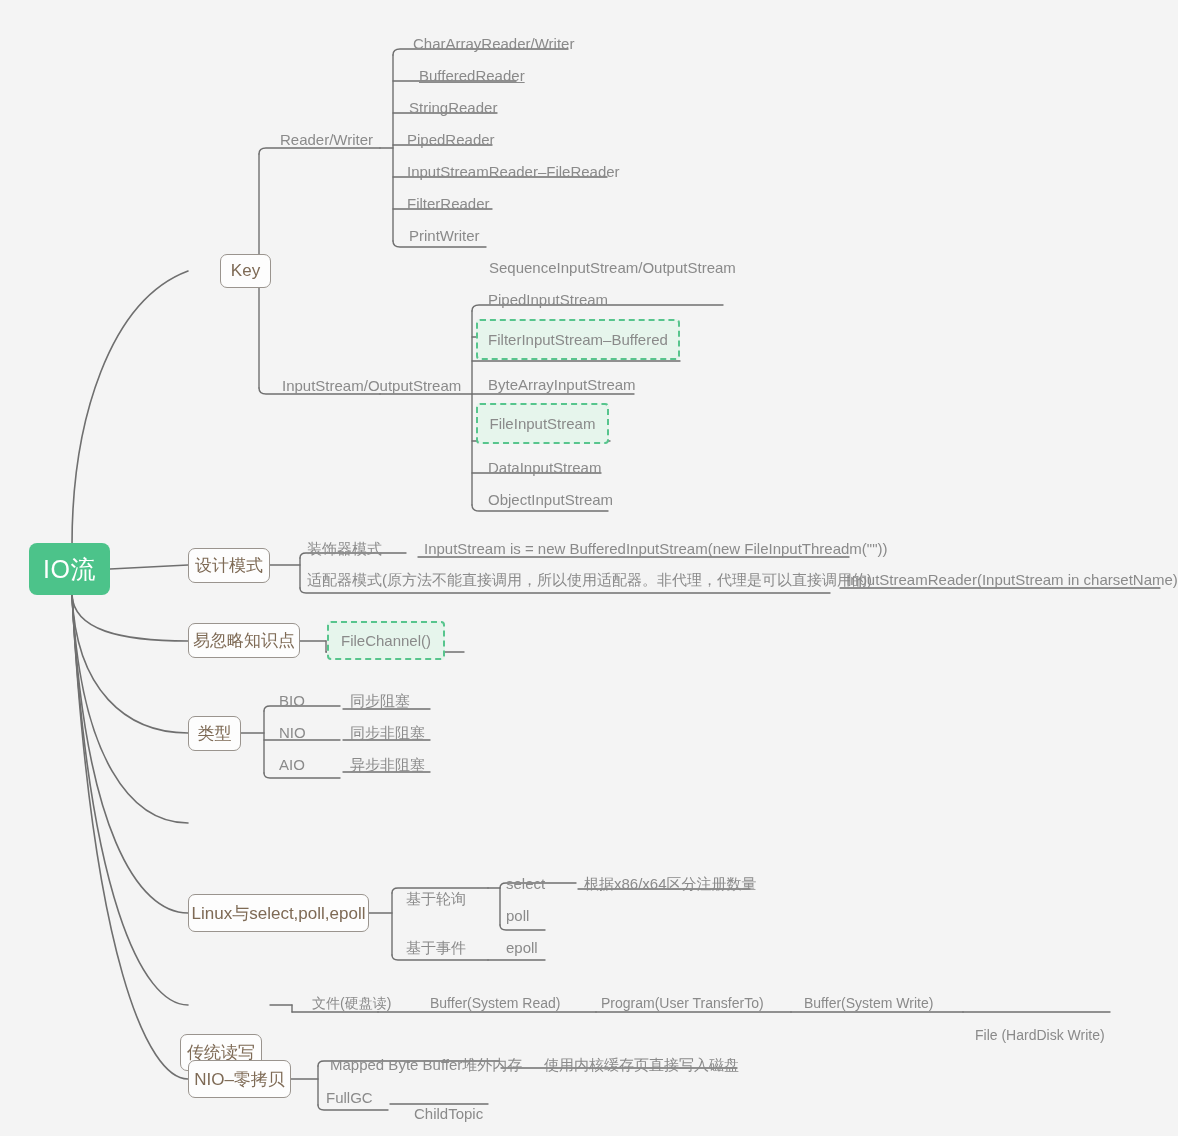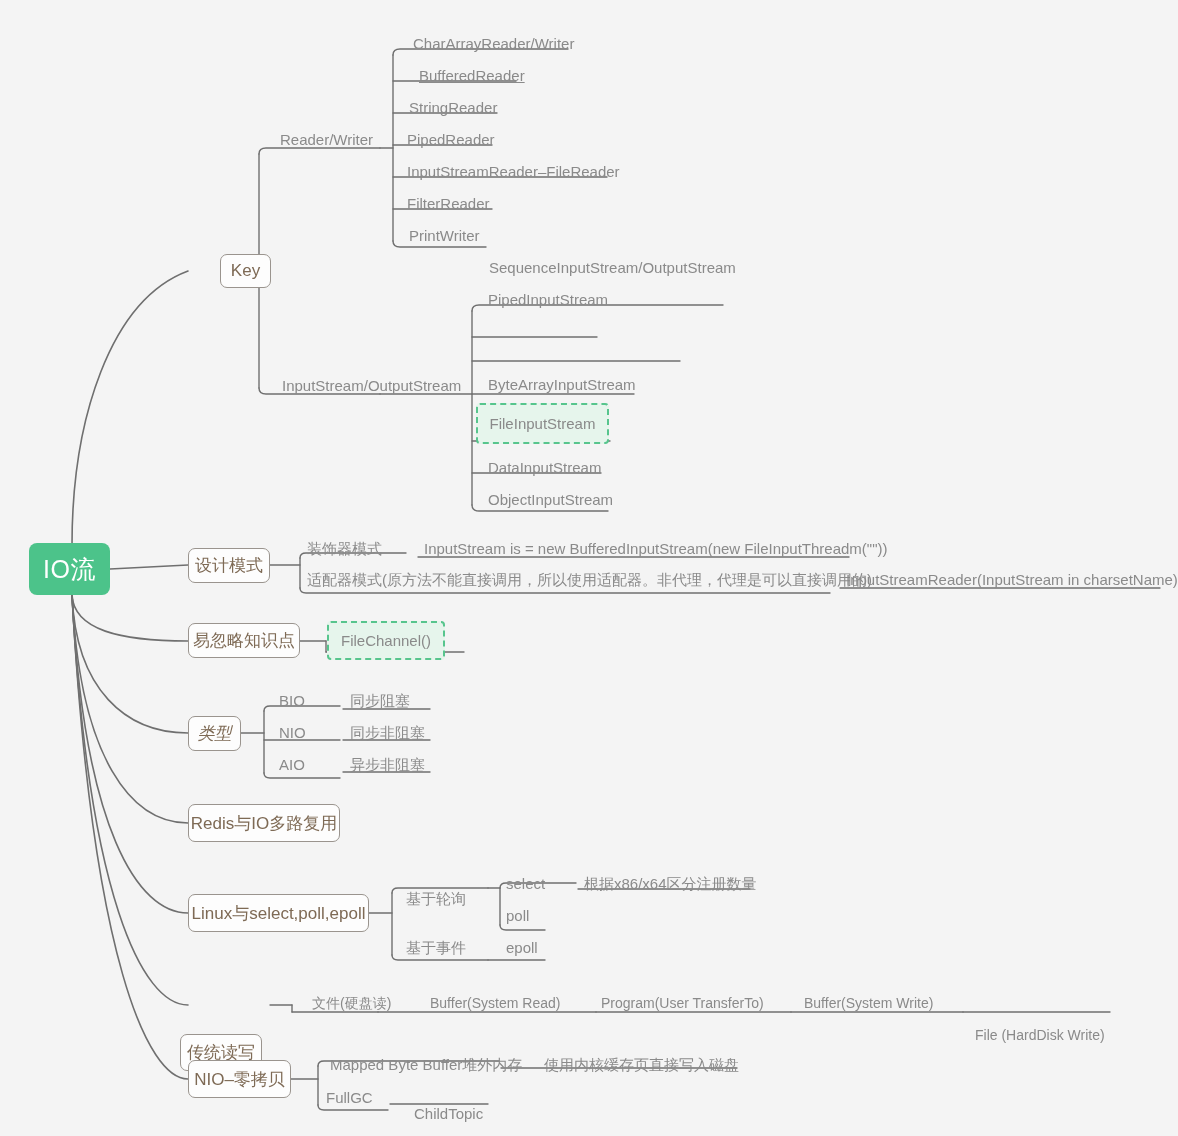--- a/index.html
+++ b/index.html
@@ -176,46 +176,46 @@
   <div class="node plain" style="left:403px;top:127px;height:22px;">PipedReader</div>
   <div class="node plain" style="left:403px;top:159px;height:22px;">InputStreamReader–FileReader</div>
   <div class="node plain" style="left:403px;top:191px;height:22px;">FilterReader</div>
   <div class="node plain" style="left:405px;top:223px;height:22px;">PrintWriter</div>
 
   <div class="node plain" style="left:278px;top:373px;height:22px;">InputStream/OutputStream</div>
 
   <div class="node plain" style="left:485px;top:255px;height:22px;text-align:right;">SequenceInputStream/OutputStream</div>
   <div class="node plain" style="left:484px;top:287px;height:22px;">PipedInputStream</div>
 
+  <div class="node hl" style="left:476px;top:319px;width:204px;height:41px;">FilterInputStream–Buffered</div>
 
   <div class="node plain" style="left:484px;top:372px;height:22px;">ByteArrayInputStream</div>
 
   <div class="node hl" style="left:476px;top:403px;width:133px;height:41px;">FileInputStream</div>
 
   <div class="node plain" style="left:484px;top:455px;height:22px;">DataInputStream</div>
   <div class="node plain" style="left:484px;top:487px;height:22px;">ObjectInputStream</div>
 
   <div class="node boxed" style="left:188px;top:548px;width:82px;height:35px;">设计模式</div>
   <div class="node plain" style="left:303px;top:536px;height:22px;">装饰器模式</div>
   <div class="node plain" style="left:420px;top:536px;height:22px;">InputStream is = new BufferedInputStream(new FileInputThreadm(""))</div>
   <div class="node plain" style="left:303px;top:567px;height:22px;">适配器模式(原方法不能直接调用，所以使用适配器。非代理，代理是可以直接调用的)</div>
   <div class="node plain" style="left:842px;top:567px;height:22px;">InputStreamReader(InputStream in charsetName)</div>
 
   <div class="node boxed" style="left:188px;top:623px;width:112px;height:35px;">易忽略知识点</div>
   <div class="node hl" style="left:327px;top:621px;width:118px;height:39px;">FileChannel()</div>
 
-  <div class="node boxed" style="left:188px;top:716px;width:53px;height:35px;font-style:italic;">类型</div>
+  <div class="node boxed" style="left:188px;top:716px;width:53px;height:35px;">类型</div>
   <div class="node plain" style="left:275px;top:688px;height:22px;">BIO</div>
   <div class="node plain" style="left:346px;top:688px;height:22px;">同步阻塞</div>
   <div class="node plain" style="left:275px;top:720px;height:22px;">NIO</div>
   <div class="node plain" style="left:346px;top:720px;height:22px;">同步非阻塞</div>
   <div class="node plain" style="left:275px;top:752px;height:22px;">AIO</div>
   <div class="node plain" style="left:346px;top:752px;height:22px;">异步非阻塞</div>
 
-  <div class="node boxed" style="left:188px;top:804px;width:152px;height:38px;">Redis与IO多路复用</div>
 
   <div class="node boxed" style="left:188px;top:894px;width:181px;height:38px;">Linux与select,poll,epoll</div>
   <div class="node plain" style="left:402px;top:886px;height:22px;">基于轮询</div>
   <div class="node plain" style="left:502px;top:871px;height:22px;">select</div>
   <div class="node plain" style="left:580px;top:871px;height:22px;">根据x86/x64区分注册数量</div>
   <div class="node plain" style="left:502px;top:903px;height:22px;">poll</div>
   <div class="node plain" style="left:402px;top:935px;height:22px;">基于事件</div>
   <div class="node plain" style="left:502px;top:935px;height:22px;">epoll</div>
 
   <div class="node boxed" style="left:180px;top:988px;width:82px;height:37px;margin-top:46px;">传统读写</div>

